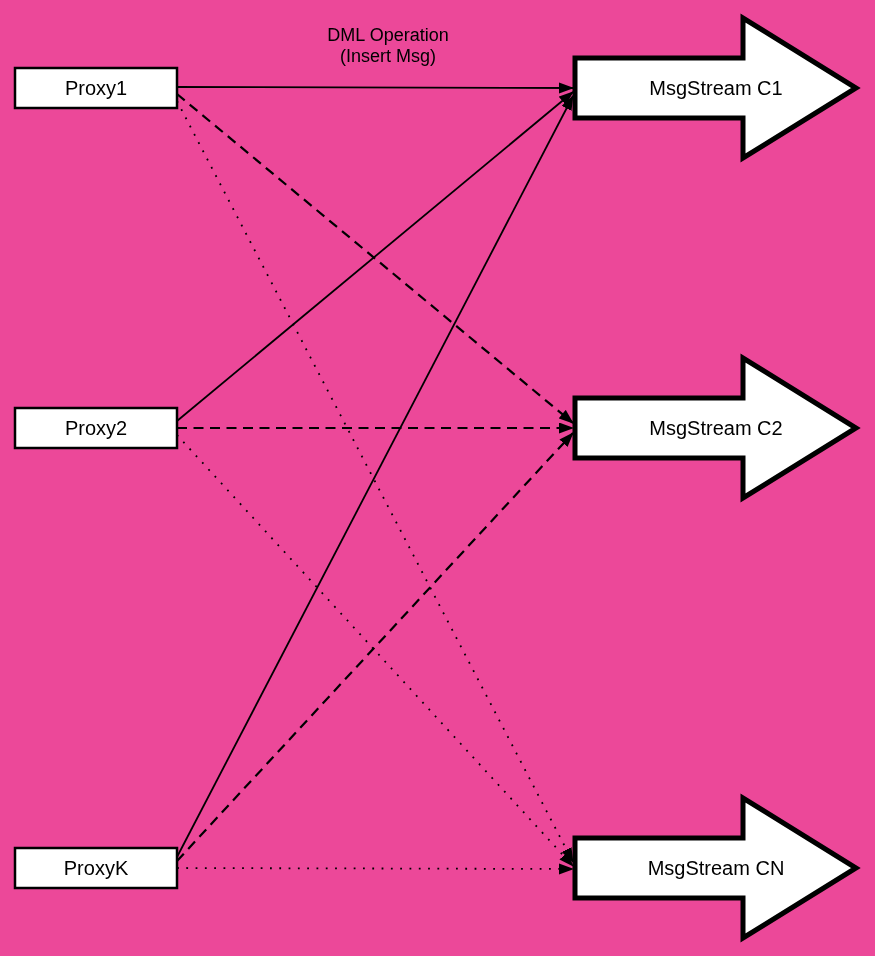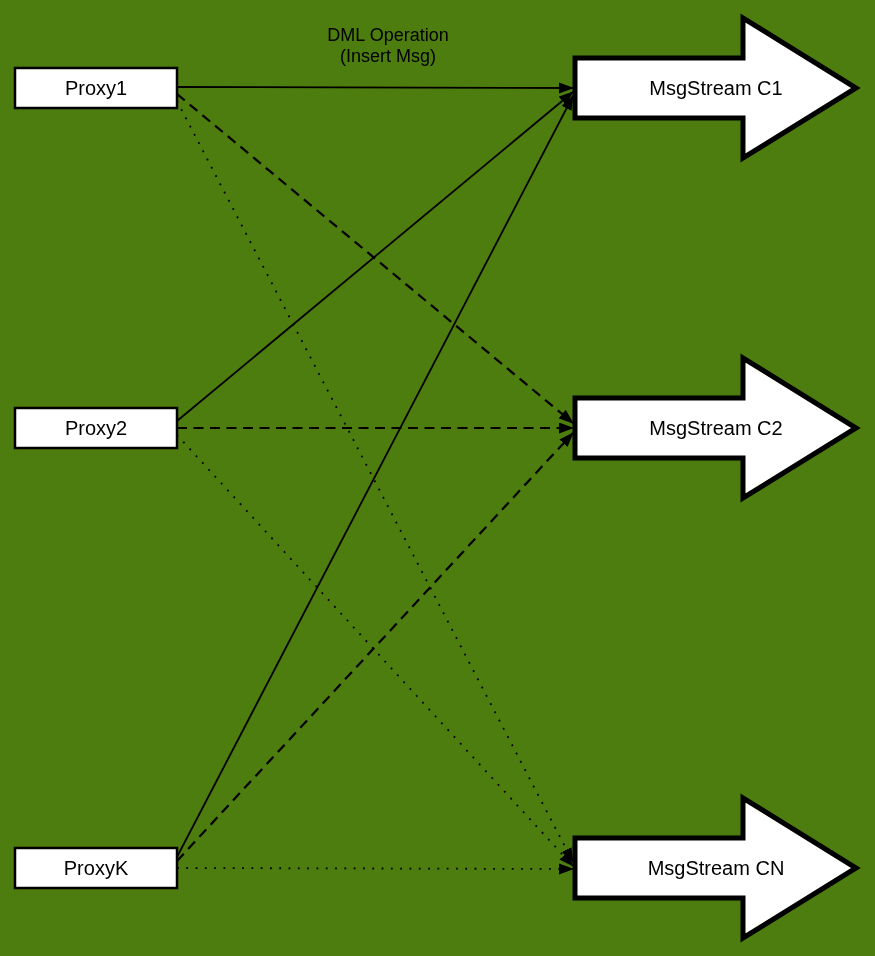--- a/index.html
+++ b/index.html
@@ -4,21 +4,21 @@
 <style>
   html, body {
     margin: 0;
     padding: 0;
     background: #ffffff;
   }
   .page {
     position: relative;
     width: 875px;
     height: 956px;
-    background: #4d7c0f;
+    background: #ec4899;
     overflow: hidden;
   }
   svg {
     display: block;
   }
   text {
     fill: #000000;
     font-family: "Liberation Sans", "DejaVu Sans", sans-serif;
   }
   .title-text {

